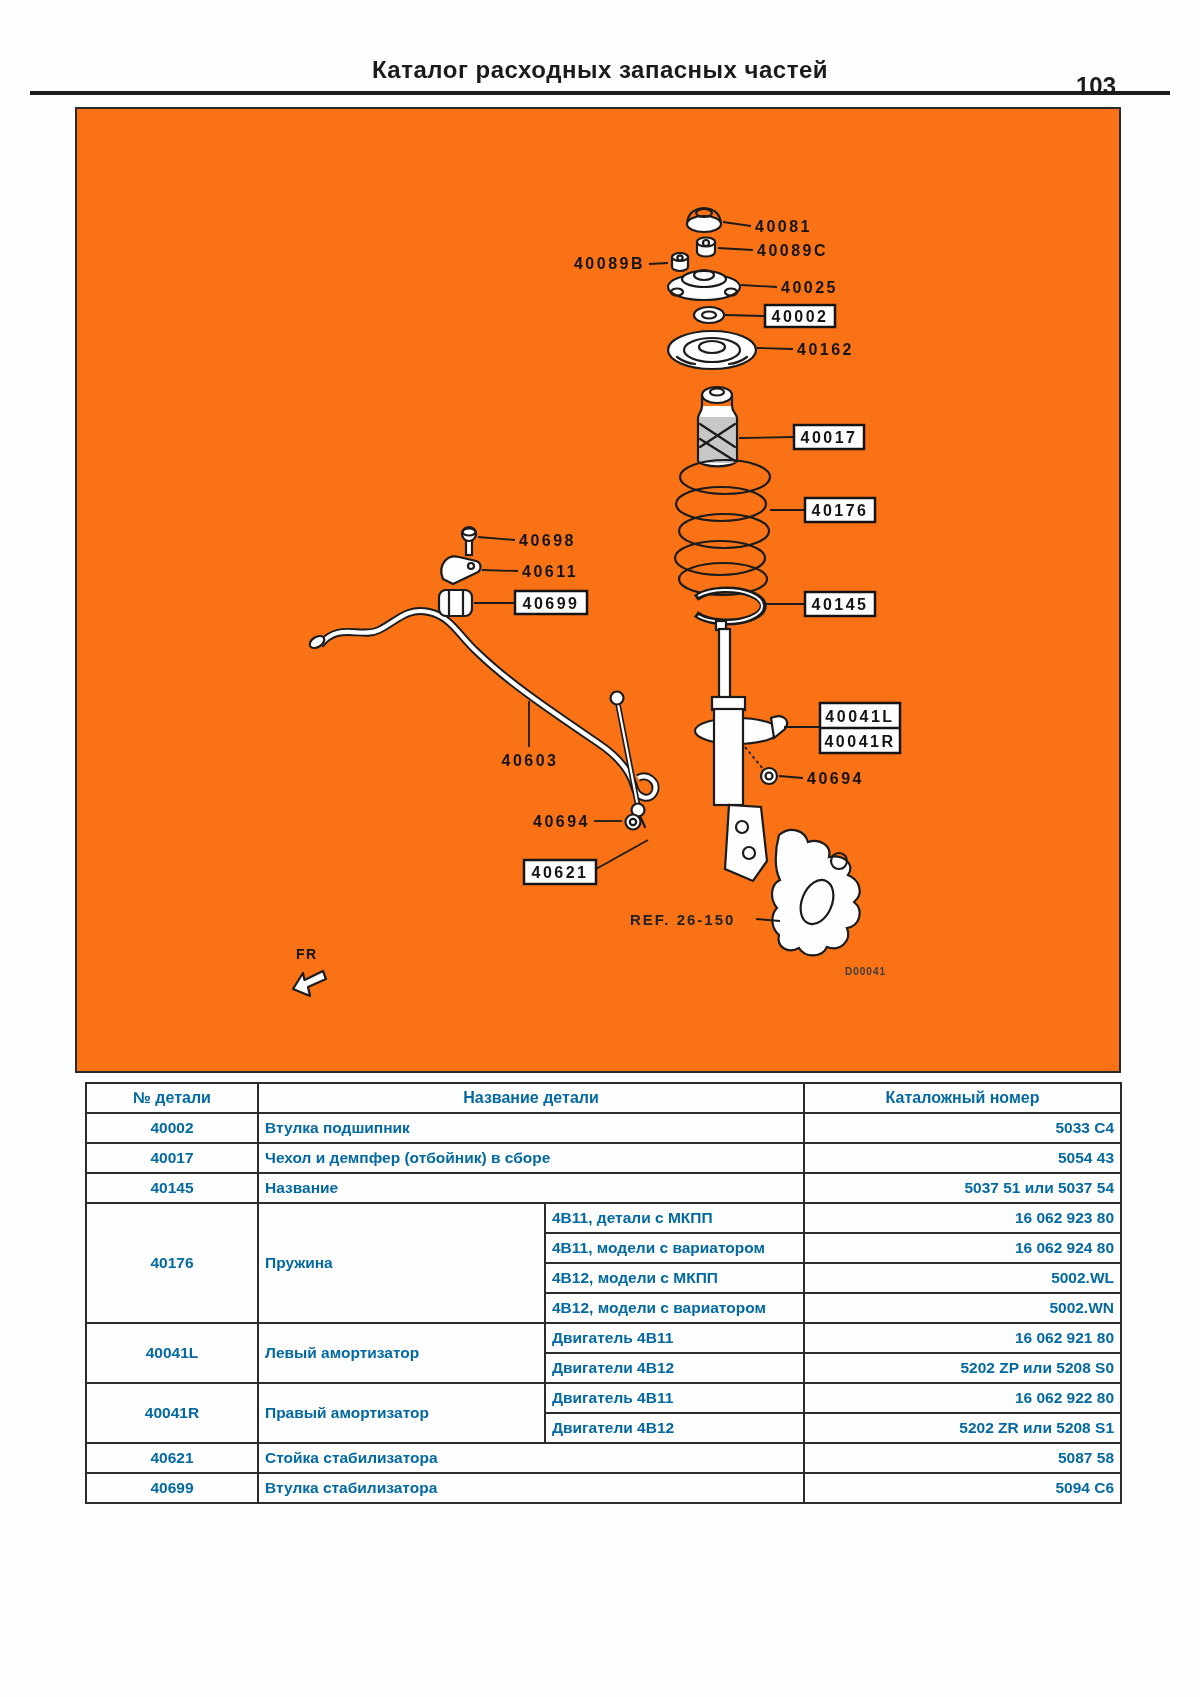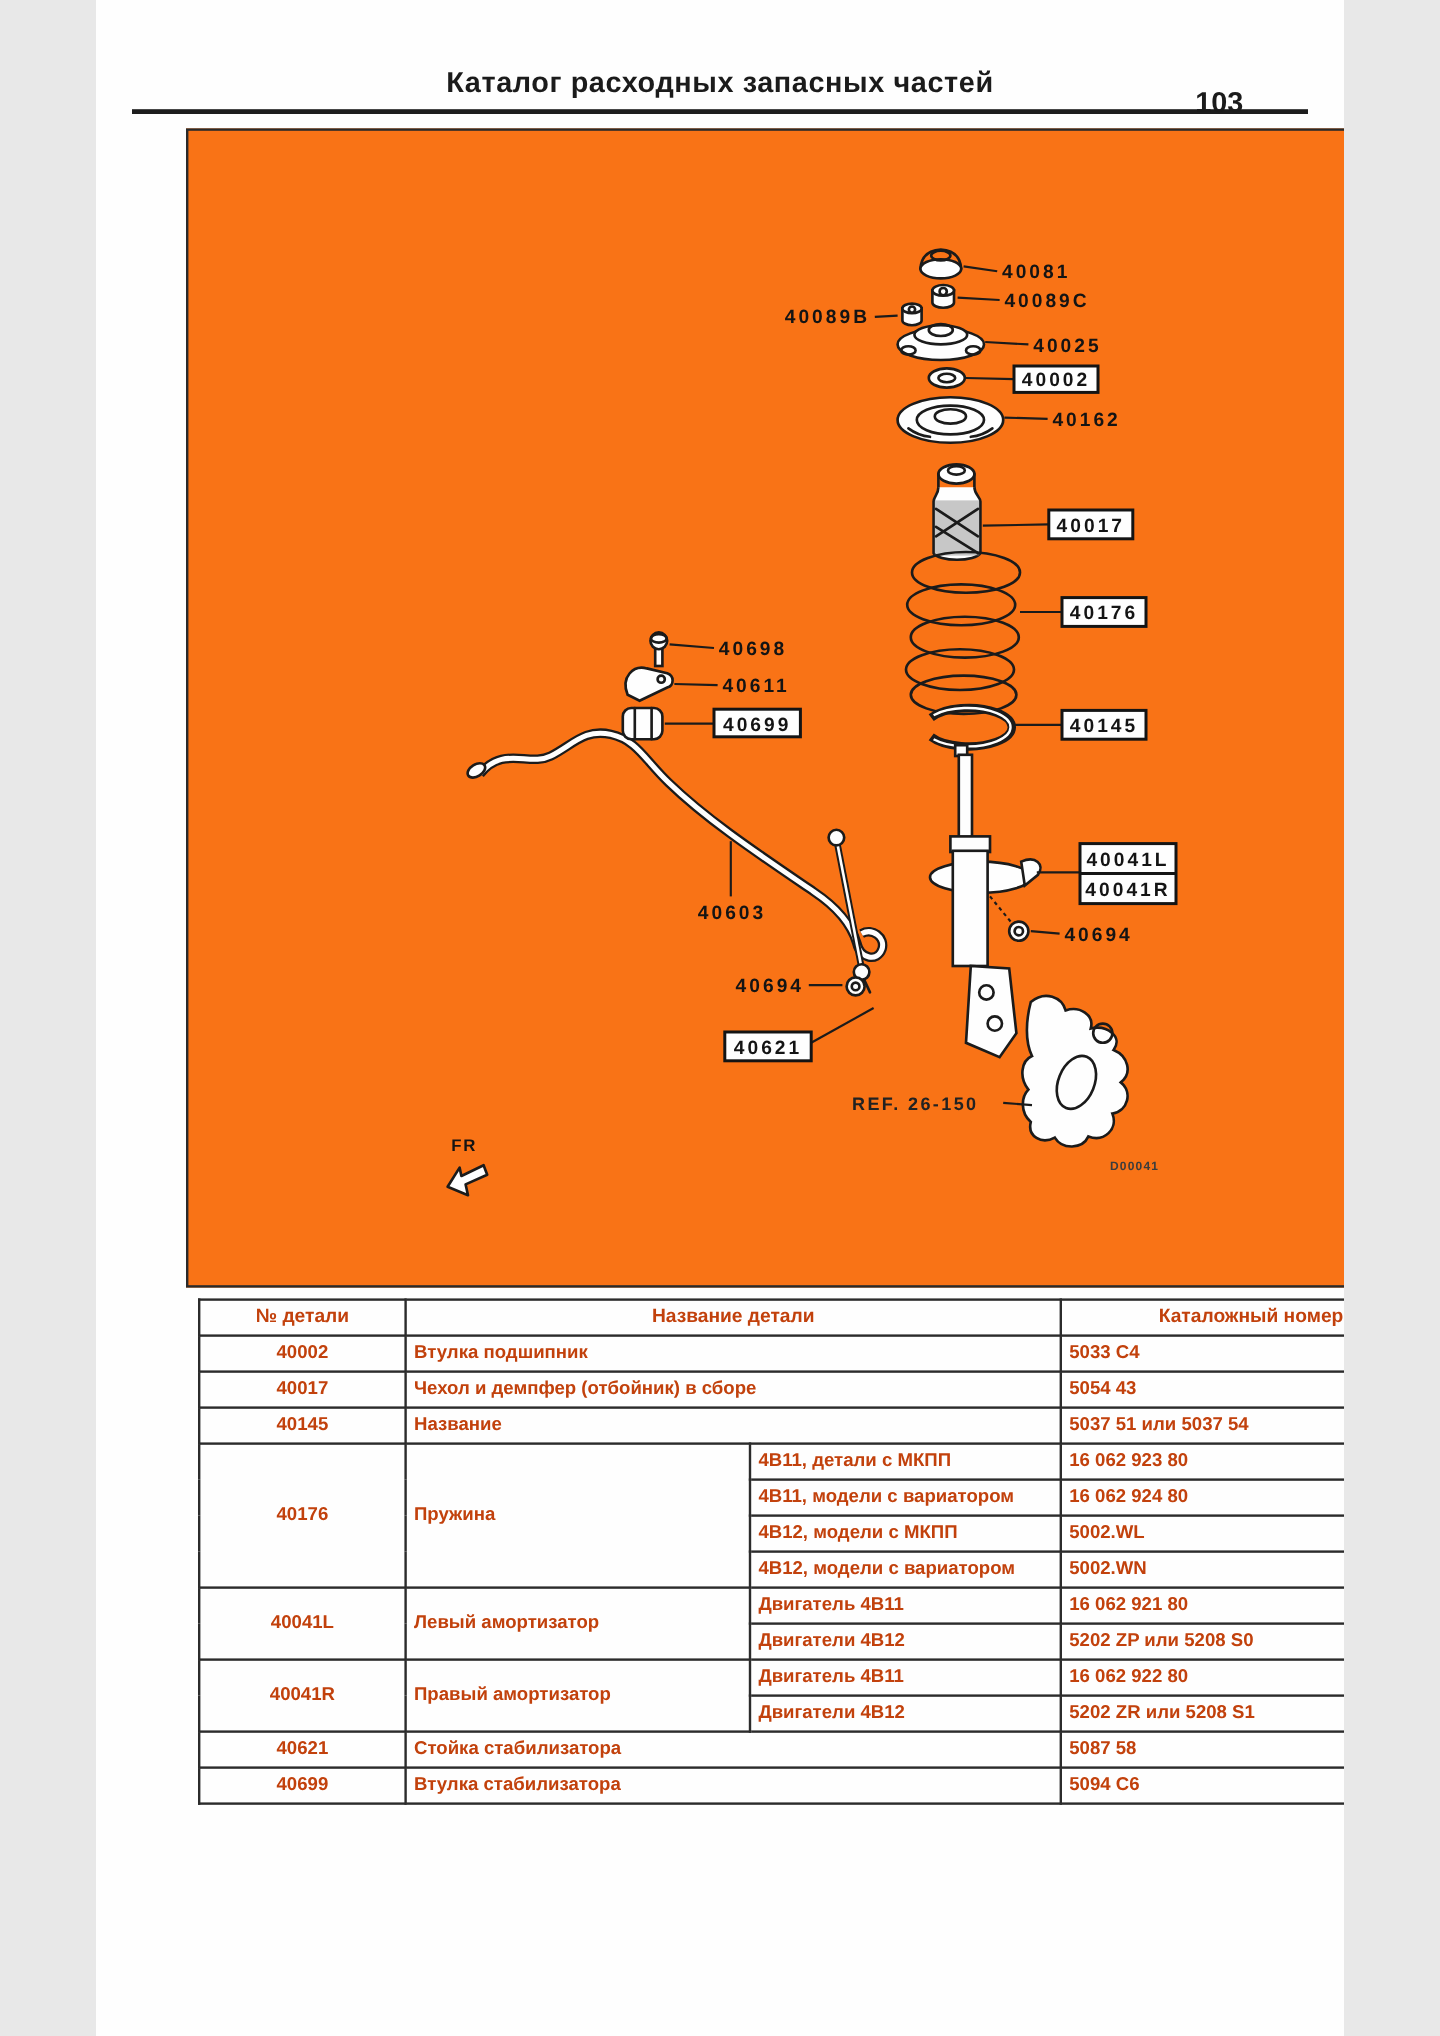--- a/index.html
+++ b/index.html
@@ -1,18 +1,18 @@
 <!DOCTYPE html>
 <html><head>
 <meta charset="utf-8">
 <style>
   html,body{margin:0;padding:0;background:#e8e8e8;}
   .page{
     position:relative;
-    width:1040px;height:1697px;
+    width:1200px;height:1697px;
     margin:0 auto;
     background:#fefefe;
     font-family:"Liberation Sans", sans-serif;
     color:#1b1b1b;
     overflow:hidden;
   }
   
   .page-header{position:relative;padding-top:56px;}
   .header-title{
     display:block;text-align:center;
@@ -57,28 +57,28 @@
     width:1035px;
     border-collapse:collapse;
     table-layout:fixed;
     font-size:15.5px;
   }
   .parts-table th,.parts-table td{
     border:2px solid #2b2b2b;
     height:26px;
     padding:1px 6px;
     font-weight:600;
-    color:#c2410c;
+    color:#0369a1;
     overflow:hidden;white-space:nowrap;
   }
   .parts-table th{font-weight:bold;font-size:16px;text-align:center;}
   .c-no{text-align:center;}
   .c-name{text-align:left;padding-left:12px;}
   .c-spec{text-align:left;padding-left:10px;}
-  .c-cat{text-align:left;}
+  .c-cat{text-align:right;}
 </style>
 </head>
 <body>
 
 <div class="page">
 
   <div class="page-header">
     <span class="header-title">Каталог расходных запасных частей</span>
     <span class="page-number">103</span>
   </div>

